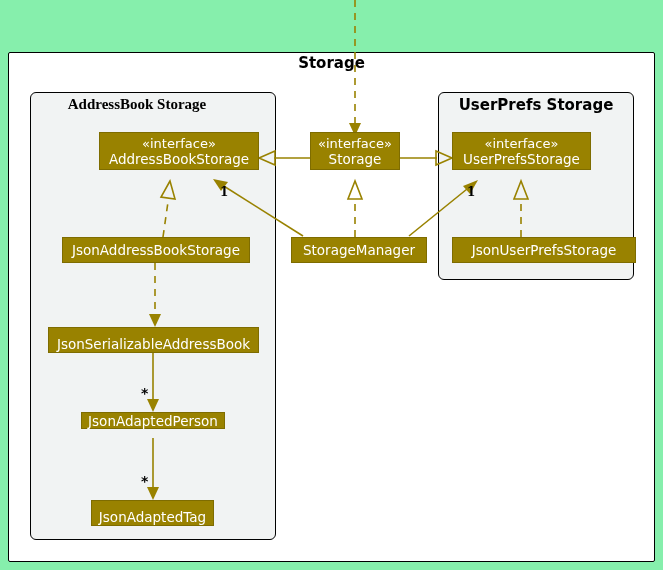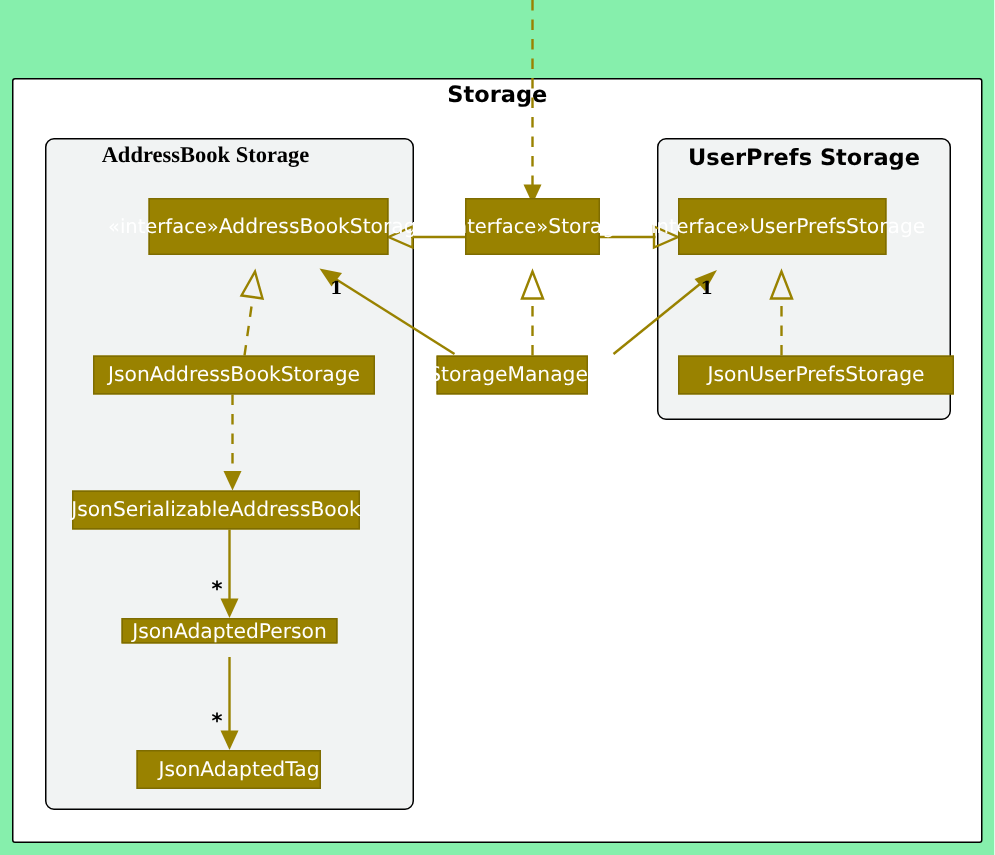--- a/index.html
+++ b/index.html
@@ -40,21 +40,21 @@
     letter-spacing: 0px;
   }
   
   .node {
     position: absolute;
     box-sizing: border-box;
     background: #998200;
     border: 1px solid #7E6C00;
     color: #FFFFFF;
     display: flex;
-    flex-direction: row;
+    flex-direction: column;
     align-items: center;
     justify-content: center;
     font-size: 13.5px;
     line-height: 15px;
     white-space: nowrap;
     z-index: 4;
   }
   .node .stereo {
     font-size: 13px;
     line-height: 15px;
@@ -174,29 +174,29 @@
 
   <div class="node" style="left:452px; top:132px; width:139px; height:38px;">
     <span class="stereo">«interface»</span>
     <span class="nm">UserPrefsStorage</span>
   </div>
 
   <div class="node" style="left:62px; top:237px; width:188px; height:26px;">
     <span class="nm">JsonAddressBookStorage</span>
   </div>
 
-  <div class="node" style="left:291px; top:237px; width:101px; height:26px;">
+  <div class="node" style="left:291px; top:237px; width:136px; height:26px;">
     <span class="nm">StorageManager</span>
   </div>
 
   <div class="node" style="left:452px; top:237px; width:184px; height:26px;">
     <span class="nm">JsonUserPrefsStorage</span>
   </div>
 
-  <div class="node" style="left:48px; top:327px; width:192px; height:26px;">
+  <div class="node" style="left:48px; top:327px; width:211px; height:26px;justify-content:flex-end;">
     <span class="nm">JsonSerializableAddressBook</span>
   </div>
 
   <div class="node" style="left:81px; top:412px; width:144px; height:17px;">
     <span class="nm">JsonAdaptedPerson</span>
   </div>
 
   <div class="node" style="left:91px; top:500px; width:123px; height:26px;justify-content:flex-end;">
     <span class="nm">JsonAdaptedTag</span>
   </div>

